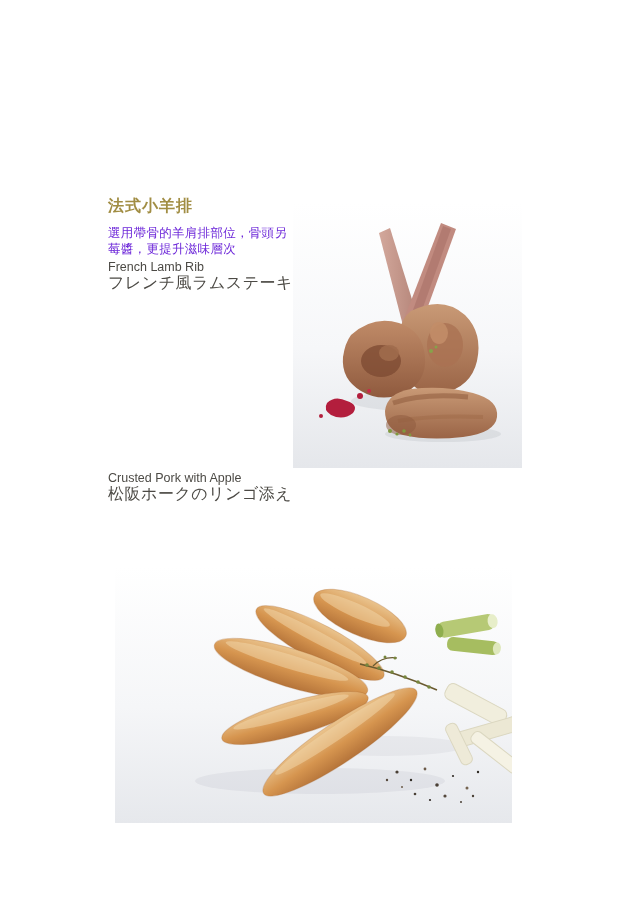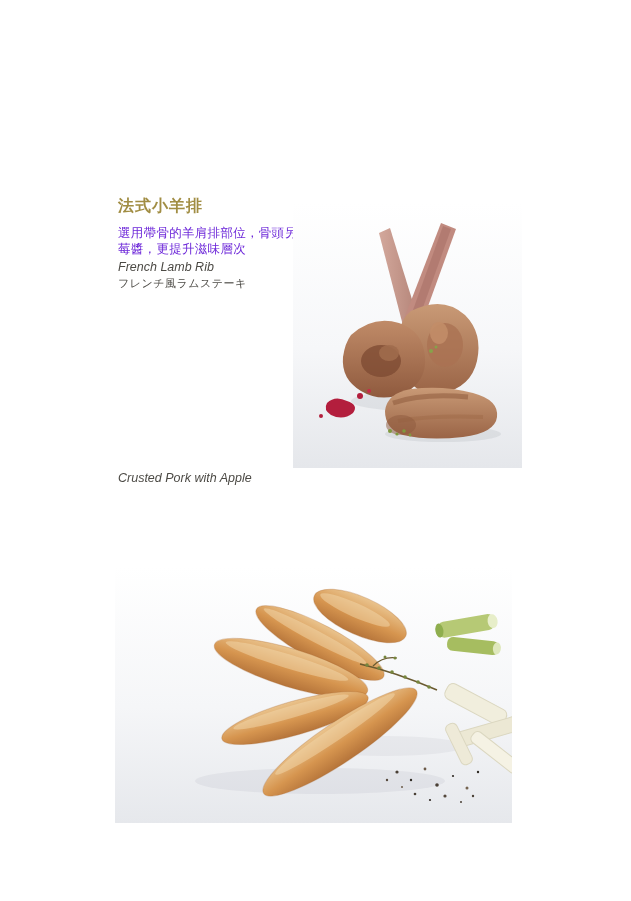--- a/index.html
+++ b/index.html
@@ -1,36 +1,36 @@
 <!DOCTYPE html>
 <html><head>
 <meta charset="utf-8">
 <style>
   html,body{margin:0;padding:0;}
   body{
     width:631px;height:901px;position:relative;overflow:hidden;
     background:#ffffff;
     font-family:"Liberation Sans","DejaVu Sans",sans-serif;
   }
-  .text-block{position:absolute;left:118px;}
+  .text-block{position:absolute;left:108px;}
   .item-title{
     margin:0 0 8px 0;
     font-size:16px;font-weight:bold;letter-spacing:1px;
     color:#a18d43;
   }
   .item-desc-line{
     font-size:12.5px;line-height:16px;letter-spacing:0.3px;
     color:#6d28d9;
   }
   .item-name-en{
     margin-top:2px;
-    font-size:12.5px;line-height:16px;color:#4c4a45;font-style:italic;
+    font-size:12.5px;line-height:16px;color:#4c4a45;
   }
   .item-name-ja{
-    font-size:11px;line-height:16px;letter-spacing:0.5px;color:#4c4a45;
+    font-size:16px;line-height:16px;letter-spacing:0.5px;color:#4c4a45;
   }
   .photo{position:absolute;margin:0;padding:0;line-height:0;}
   .photo svg{display:block;}
 </style>
 </head>
 <body>
 
 <div>
 
   <section>
@@ -97,20 +97,21 @@
           <circle cx="138" cy="148" r="2" fill="#87a24a"></circle>
             <circle cx="143" cy="144" r="1.5" fill="#87a24a"></circle>
         </g>
       </svg>
     </figure>
   </section>
 
   <section>
     <div class="text-block" style="top:468px;">
       <div class="item-name-en">Crusted Pork with Apple</div>
+      <div class="item-name-ja">松阪ホークのリンゴ添え</div>
     </div>
 
     <figure class="photo" style="left:115px;top:566px;">
       <svg viewBox="0 0 397 257" width="397" height="257">
         <defs>
           <linearGradient id="bg2" x1="0" y1="0" x2="0" y2="1">
             <stop offset="0" stop-color="#ffffff"></stop>
             <stop offset="0.55" stop-color="#f5f6f8"></stop>
             <stop offset="1" stop-color="#e6e8ec"></stop>
           </linearGradient>

